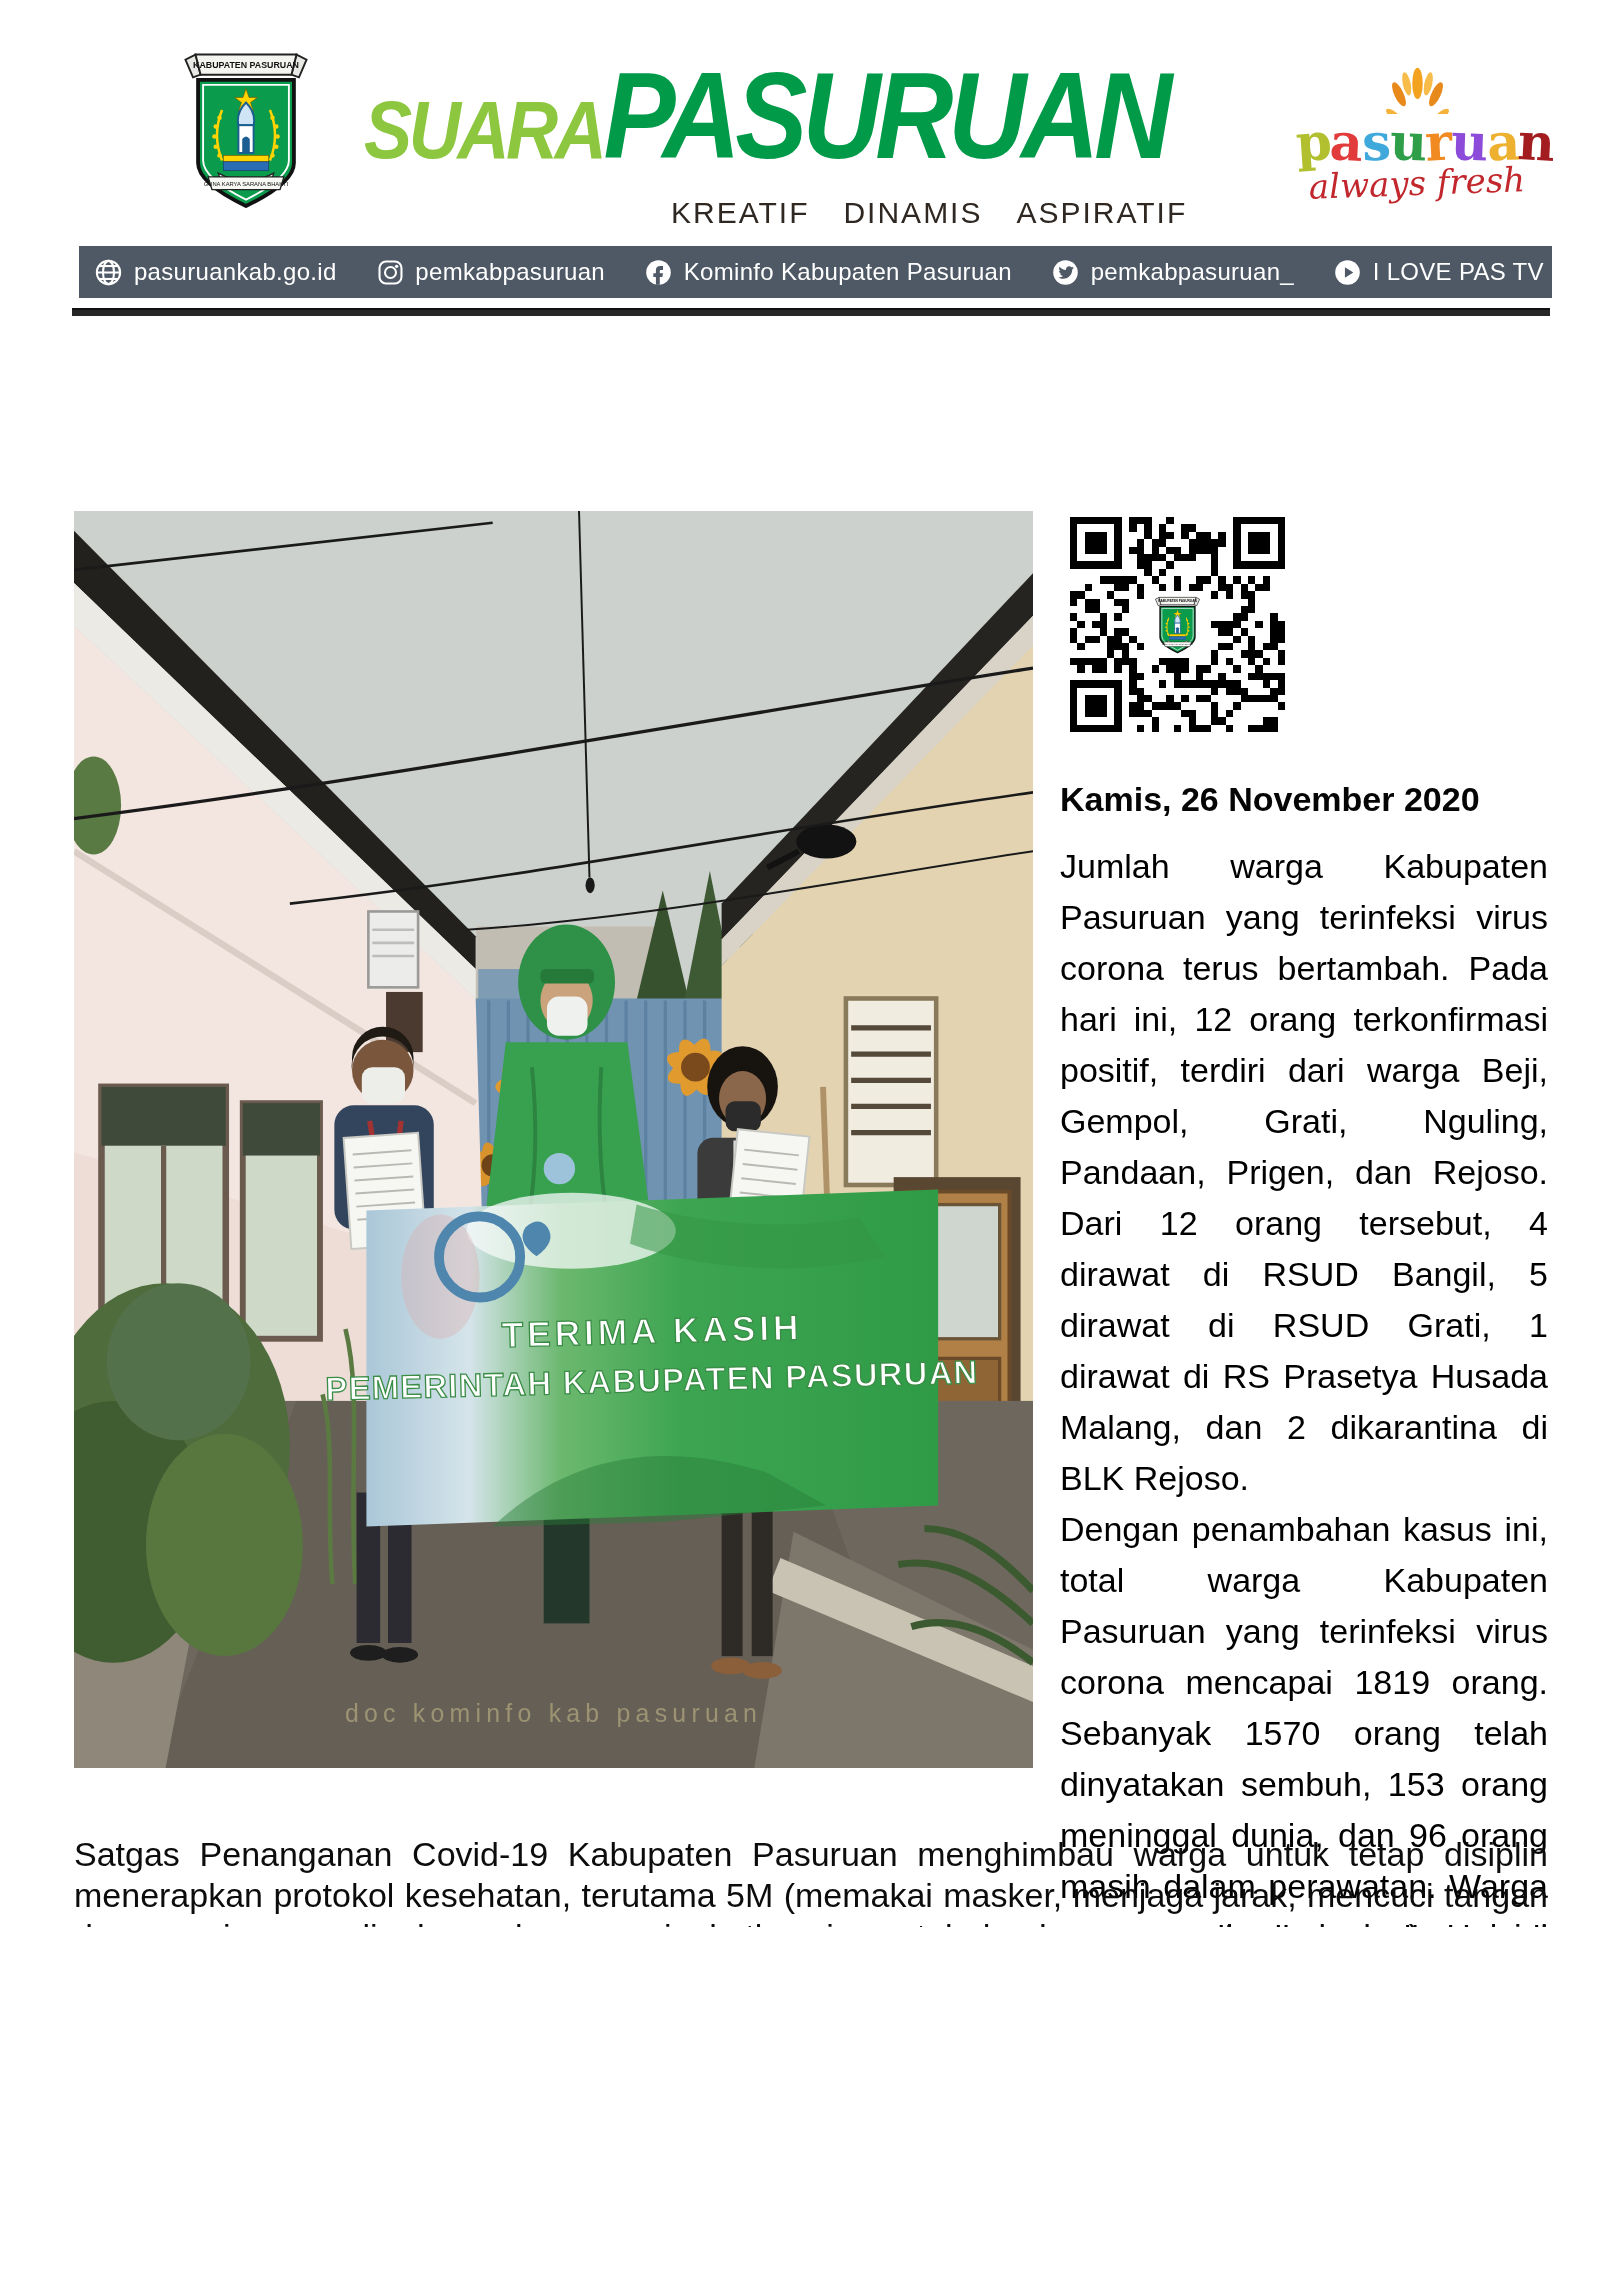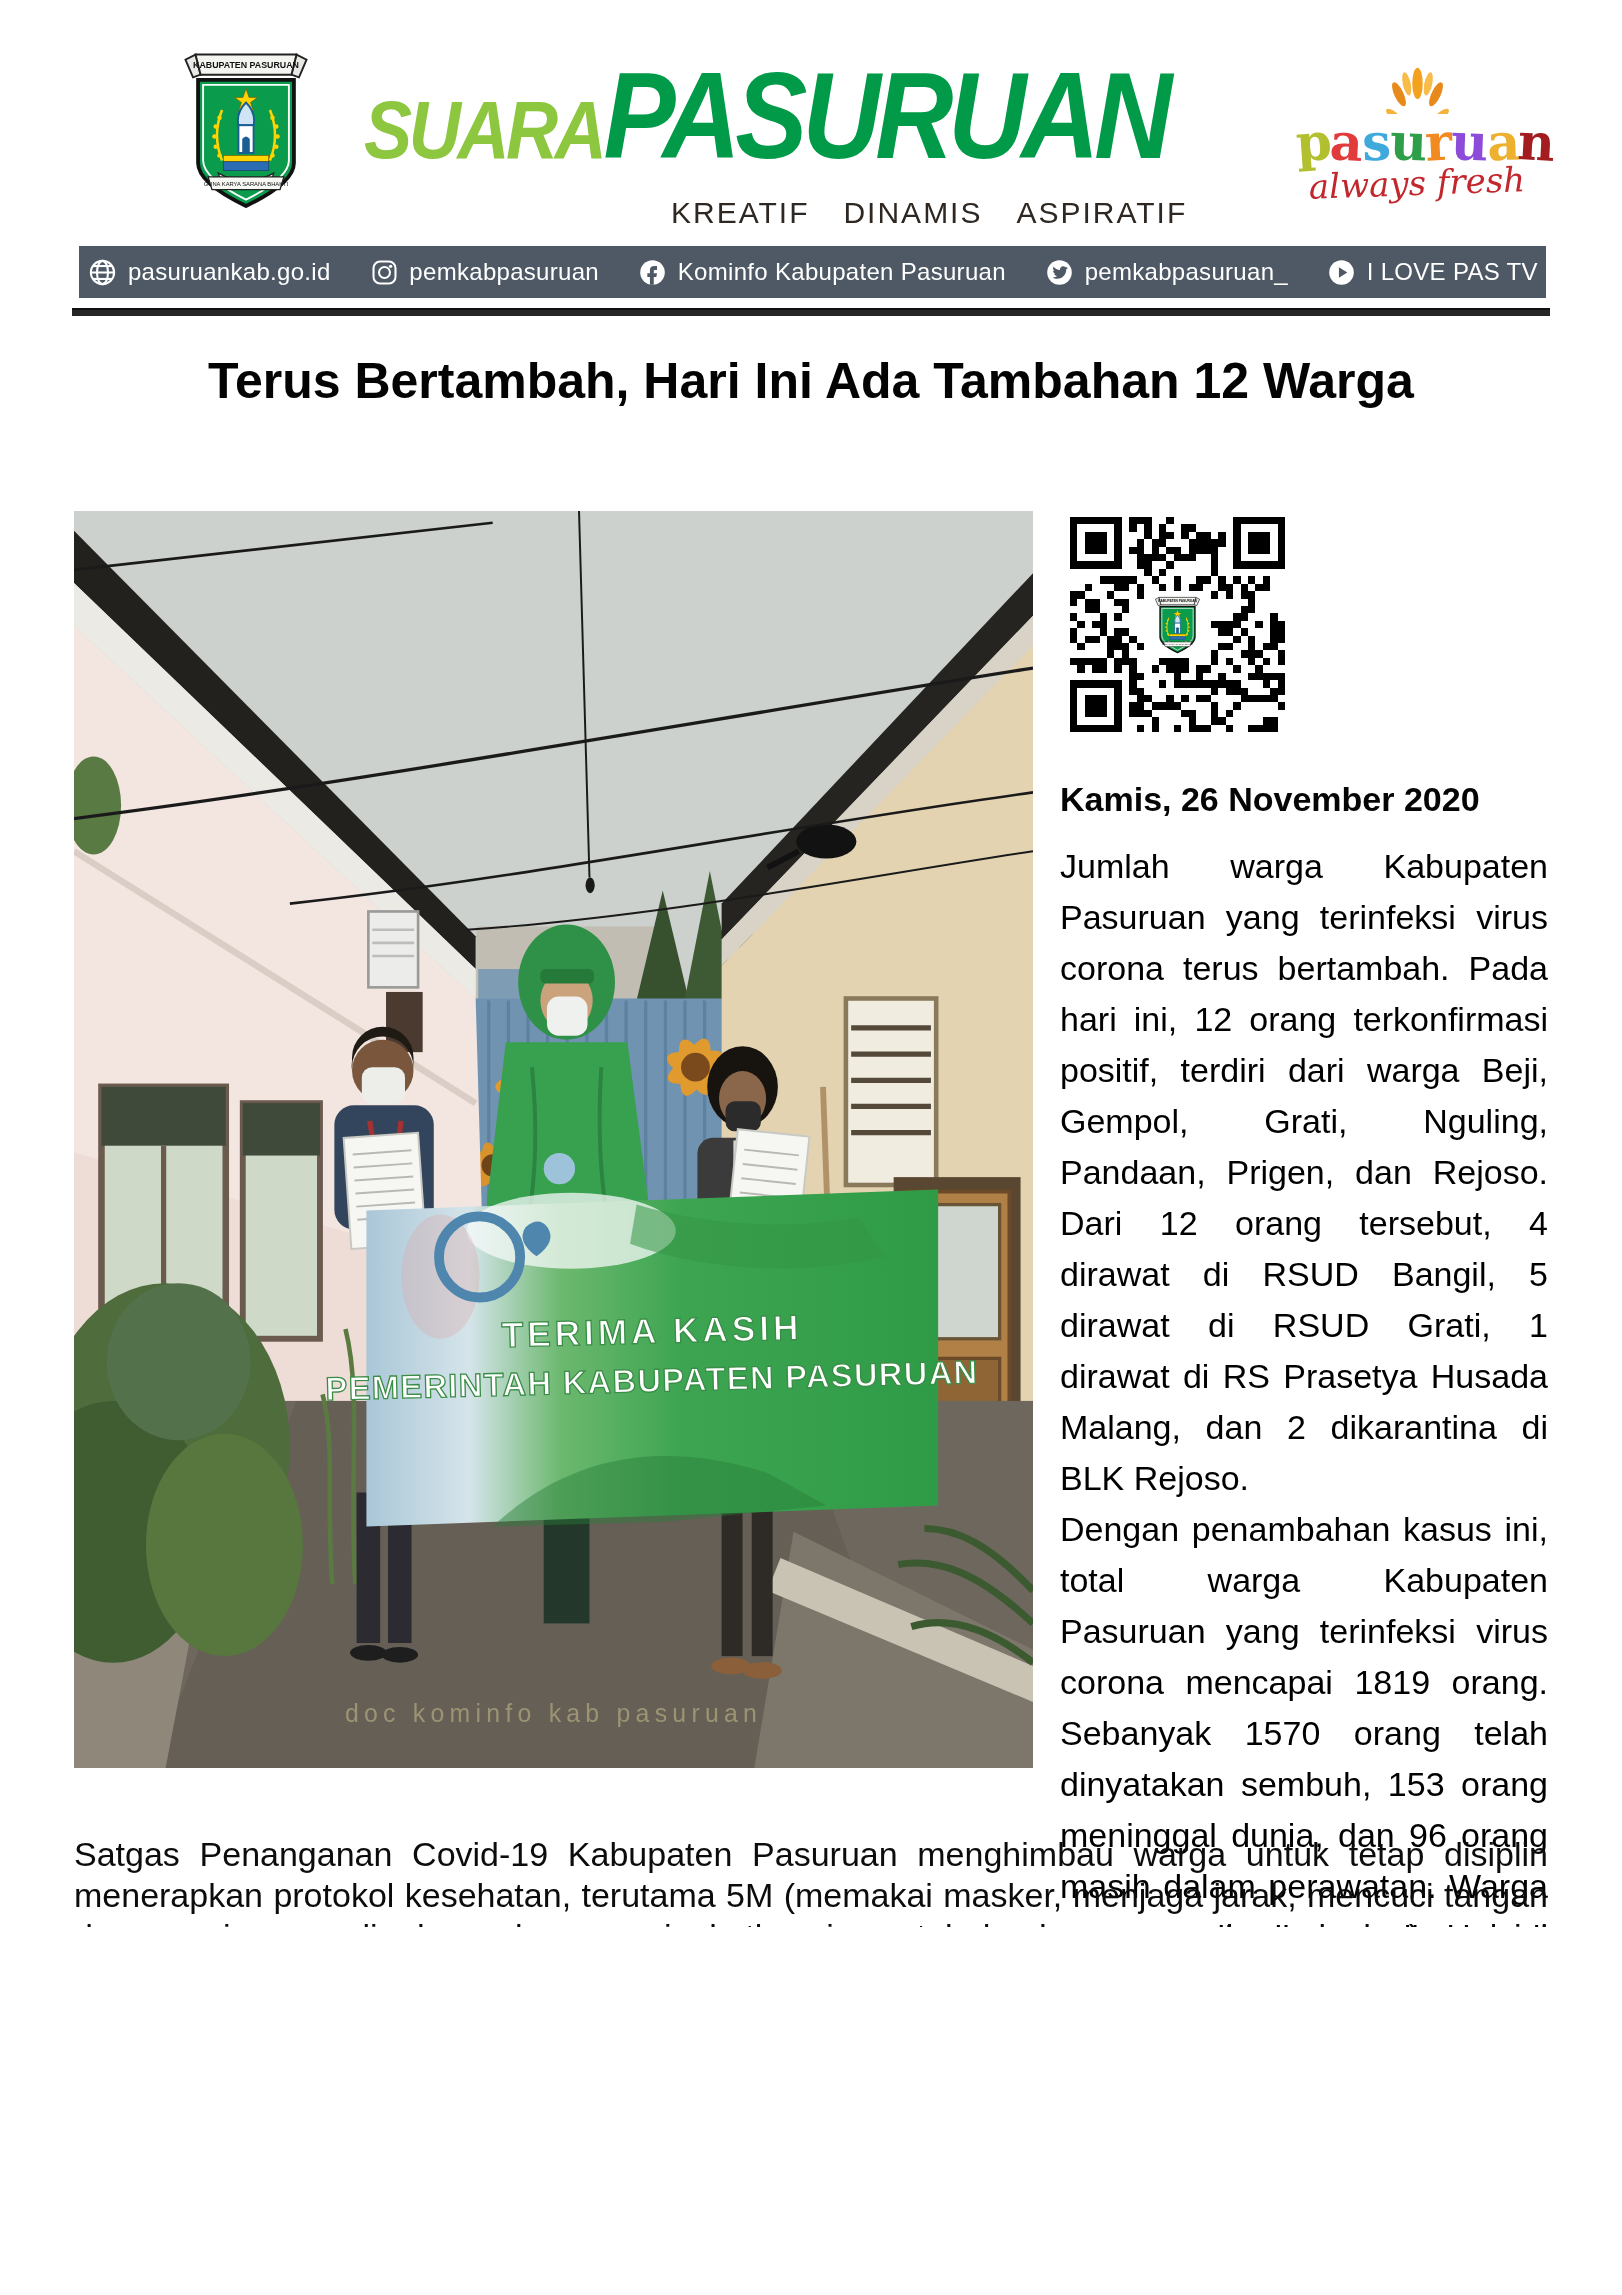--- a/index.html
+++ b/index.html
@@ -24,21 +24,21 @@
   .fresh-word span:nth-child(3){color:#3fa9dc;transform:rotate(-2deg);}
   .fresh-word span:nth-child(4){color:#2f9e49;transform:rotate(2deg);}
   .fresh-word span:nth-child(5){color:#f08a21;transform:rotate(-3deg);}
   .fresh-word span:nth-child(6){color:#8c4bd8;transform:rotate(2deg);}
   .fresh-word span:nth-child(7){color:#eeb02f;transform:rotate(-2deg);}
   .fresh-word span:nth-child(8){color:#a31d20;transform:rotate(3deg);}
   .fresh-script{font-family:"DejaVu Serif",serif;font-style:italic;font-size:34px;color:#c1272d;
                 margin-top:-5.2px;transform:rotate(-2deg);}
   
   .social-bar{position:absolute;left:79px;top:246px;width:1467px;height:52px;background:#4e5965;
-              display:flex;align-items:center;justify-content:center;gap:38px;}
+              display:flex;align-items:center;justify-content:center;gap:38px;padding-left:6px;}
   .social-item{display:flex;align-items:center;gap:9.8px;color:#fff;font-size:24px;letter-spacing:0.3px;}
   .social-item svg{width:31px;height:31px;display:block;}
   
   .rule{position:absolute;left:72px;top:308px;width:1478px;height:5.9px;background:#262626;border-top:2px solid #111;}
   .title{position:absolute;left:74px;top:347px;width:1474px;text-align:center;font-weight:bold;
          font-size:50px;line-height:68px;color:#030303;}
   
   .photo{position:absolute;left:74px;top:511px;width:959px;height:1257px;}
   .photo svg{display:block;width:100%;height:100%;}
   .qr{position:absolute;left:1070px;top:517px;width:215px;height:215px;}
@@ -169,21 +169,20 @@
         <circle cx="24" cy="24" r="19" fill="#fff"></circle>
         <polygon points="20,16 20,32 33,24" fill="#4e5965"></polygon>
       </svg>
       <span>I LOVE PAS TV</span>
     </div>
   </div>
 
   <div class="rule"></div>
 
   <div class="title">
-    <div>Terus Bertambah, Hari Ini Ada Tambahan 12 Warga</div>
   </div>
 
   <div class="photo">
     <svg viewBox="0 0 1466 1921" preserveAspectRatio="none">
 
       <rect x="0" y="0" width="1466" height="1400" fill="#ccd1cd"></rect>
 
       <rect x="615" y="635" width="280" height="150" fill="#c2bdb2"></rect>
       <rect x="618" y="700" width="150" height="85" fill="#7f9cb5"></rect>
 

